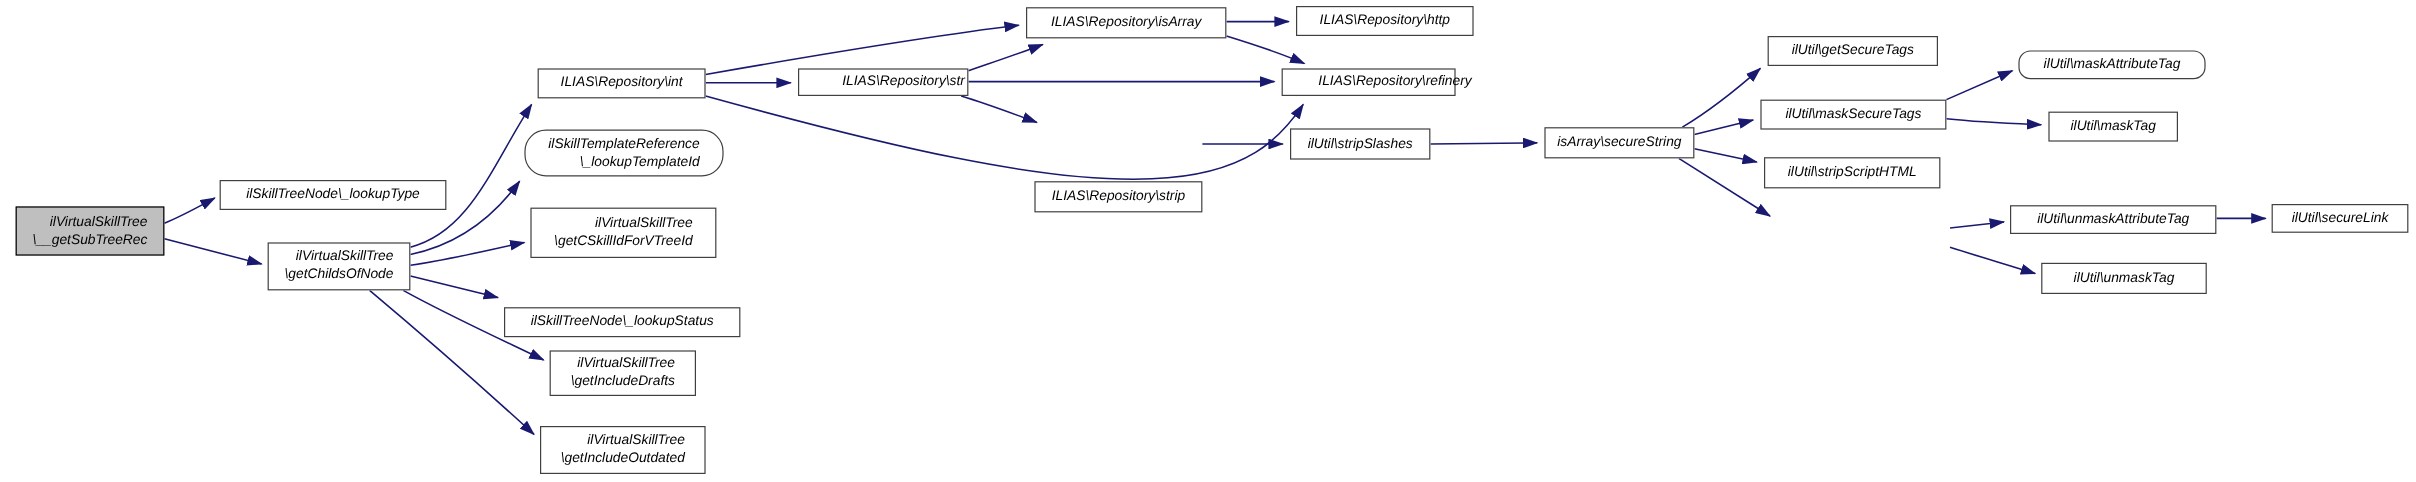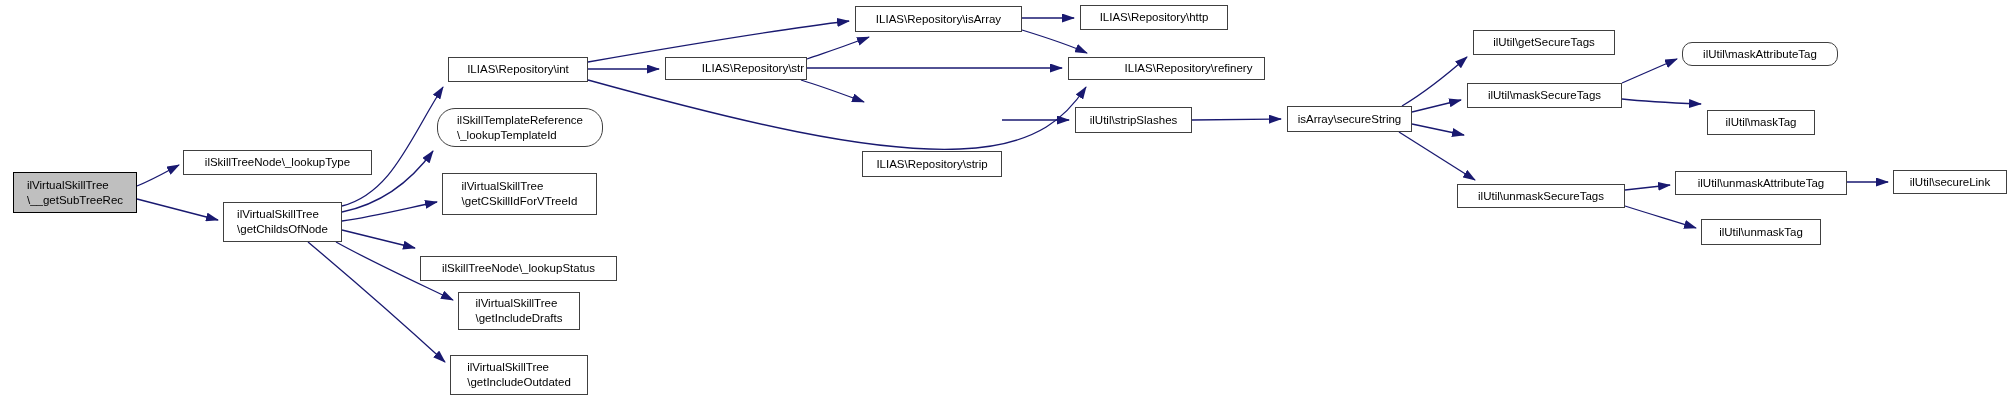--- a/index.html
+++ b/index.html
@@ -15,24 +15,25 @@
     position:absolute;
     box-sizing:border-box;
     background:#ffffff;
     border:1px solid #404040;
     color:#000000;
     font-size:11.5px;
     line-height:15px;
     display:flex;
     align-items:center;
     justify-content:center;
-    text-align:left;
+    text-align:right;
     white-space:pre-line;
     cursor:pointer;
     z-index:2;
+    font-style:italic;
   }
   .node.current{
     background:#bfbfbf;
     border:1.5px solid #000000;
     cursor:default;
   }
 </style>
 </head>
 <body>
 
@@ -98,38 +99,38 @@
 
   <div class="node" style="left:450px;top:355px;width:138px;height:40px;">ilVirtualSkillTree
 \getIncludeOutdated</div>
 
   <div class="node" style="left:855px;top:6px;width:167px;height:26px;">ILIAS\Repository\isArray</div>
 
   <div class="node" style="left:665px;top:57px;width:142px;height:23px;padding-left:34px;">ILIAS\Repository\str</div>
 
   <div class="node" style="left:1080px;top:5px;width:148px;height:25px;">ILIAS\Repository\http</div>
 
-  <div class="node" style="left:1068px;top:57px;width:197px;height:23px;padding-left:44px;">ILIAS\Repository\refinery</div>
+  <div class="node" style="left:1068px;top:57px;width:145px;height:23px;padding-left:44px;">ILIAS\Repository\refinery</div>
 
   <div class="node" style="left:862px;top:107px;width:140px;height:26px;margin-top:44px;">ILIAS\Repository\strip</div>
 
   <div class="node" style="left:1075px;top:107px;width:117px;height:26px;">ilUtil\stripSlashes</div>
 
   <div class="node" style="left:1287px;top:106px;width:125px;height:26px;">isArray\secureString</div>
 
   <div class="node" style="left:1473px;top:30px;width:142px;height:25px;">ilUtil\getSecureTags</div>
 
   <div class="node" style="left:1467px;top:83px;width:155px;height:25px;">ilUtil\maskSecureTags</div>
 
   <div class="node" style="left:1682px;top:42px;width:156px;height:24px;border-radius:10px;">ilUtil\maskAttributeTag</div>
 
-  <div class="node" style="left:1707px;top:93px;width:108px;height:25px;margin-top:17px;">ilUtil\maskTag</div>
+  <div class="node" style="left:1707px;top:93px;width:108px;height:25px;">ilUtil\maskTag</div>
 
+  <div class="node" style="left:1470px;top:131px;width:147px;height:26px;">ilUtil\stripScriptHTML</div>
 
-  <div class="node" style="left:1457px;top:184px;width:168px;height:24px;">ilUtil\unmaskSecureTags</div>
 
   <div class="node" style="left:1675px;top:171px;width:172px;height:24px;">ilUtil\unmaskAttributeTag</div>
 
   <div class="node" style="left:1893px;top:170px;width:114px;height:24px;">ilUtil\secureLink</div>
 
-  <div class="node" style="left:1701px;top:219px;width:120px;height:26px;">ilUtil\unmaskTag</div>
+  <div class="node" style="left:1701px;top:219px;width:138px;height:26px;">ilUtil\unmaskTag</div>
 
 </div>
 
 </body></html>

